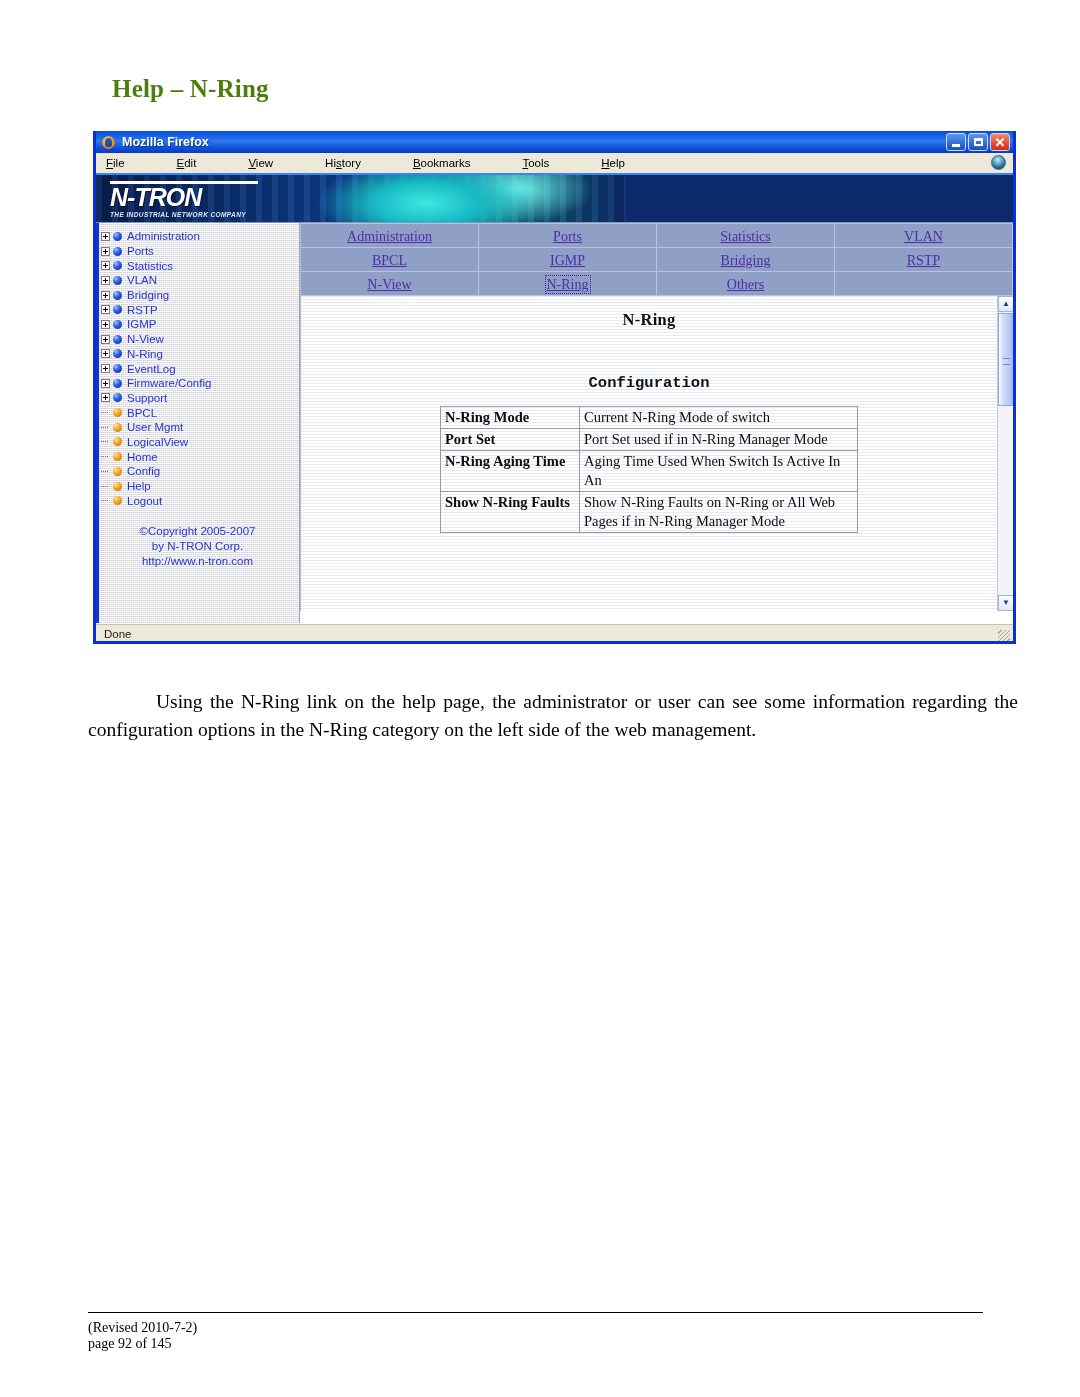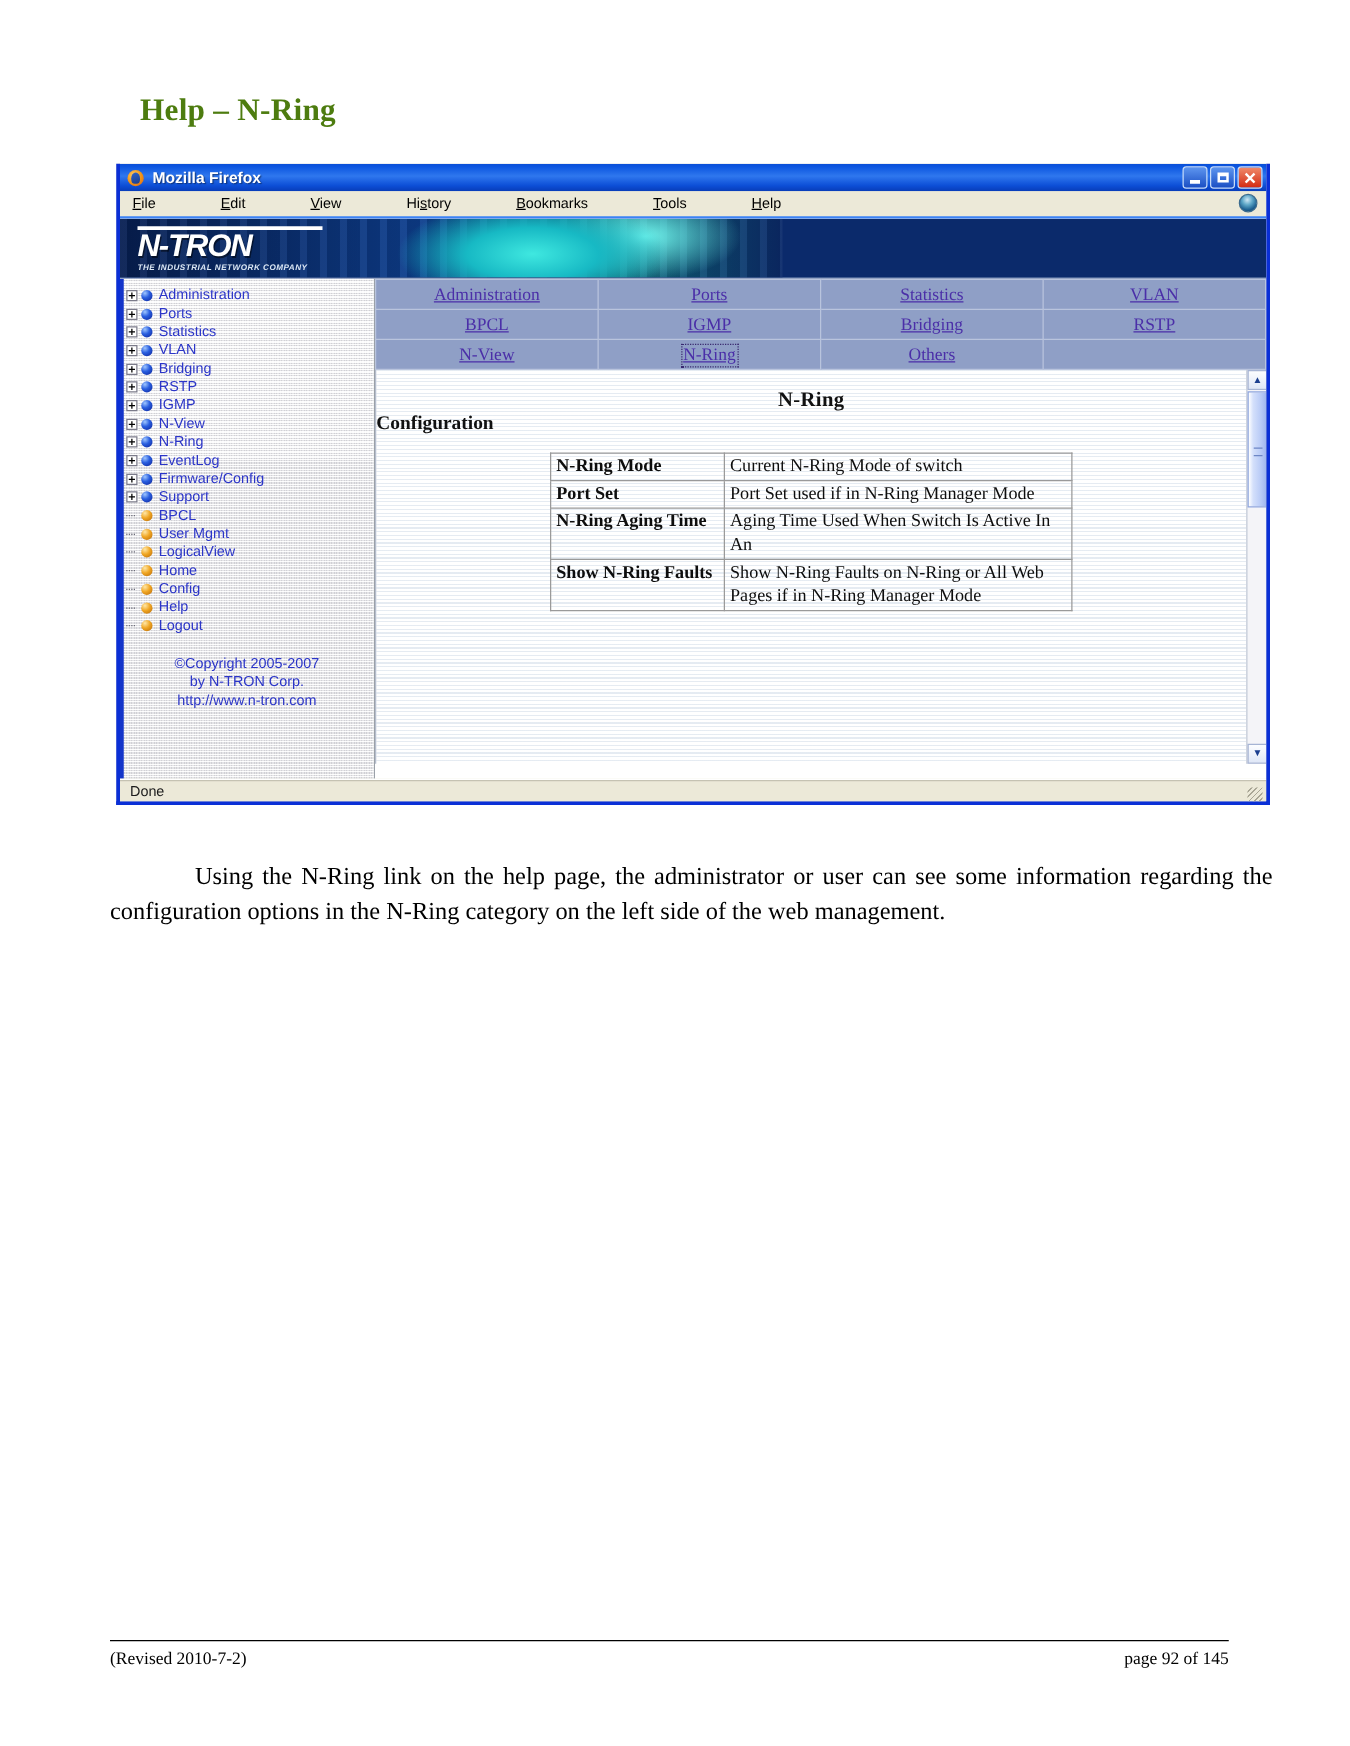--- a/index.html
+++ b/index.html
@@ -47,20 +47,21 @@
     left: 88px;
     top: 1312px;
     width: 895px;
     border-top: 1px solid #000;
     padding-top: 7px;
     display: flex;
     justify-content: space-between;
     font-family: "Liberation Serif", serif;
     font-size: 14px;
     color: #000;
+    flex-direction: column;
   }
 
   
   .browser-window {
     position: absolute;
     left: 93px;
     top: 131px;
     width: 923px;
     height: 513px;
     border: 3px solid #0a2fd6;
@@ -365,25 +366,26 @@
   }
   .doc-p {
     text-align: center;
     font-family: "Liberation Serif", serif;
     font-size: 14.5px;
     color: #1a1a1a;
     margin-top: 16px;
     line-height: 22px;
   }
   .doc-h2 {
-    text-align: left;
-    font-family: Liberation Serif, serif;
+    text-align: center;
+    font-family: Liberation Mono, monospace;
     font-size: 15.5px;
     font-weight: bold;
     color: #111;
+    margin-top: 44px;
   }
   .cfg-table {
     border-collapse: collapse;
     margin: 14px auto 12px auto;
     width: 418px;
     background: transparent;
   }
   .cfg-table td {
     border: 1px solid #9a9a9a;
     padding: 1px 4px;

